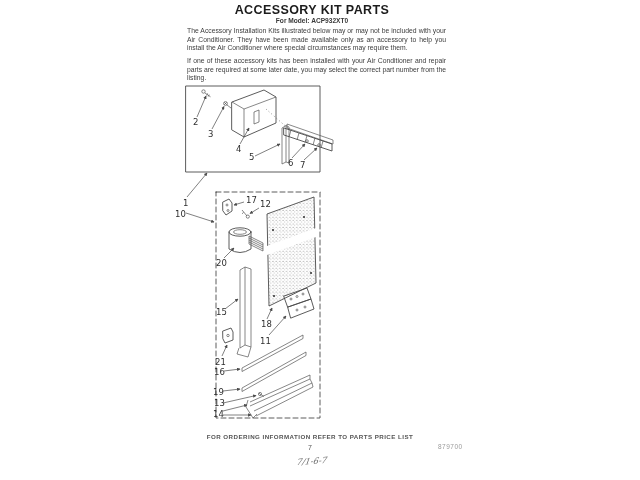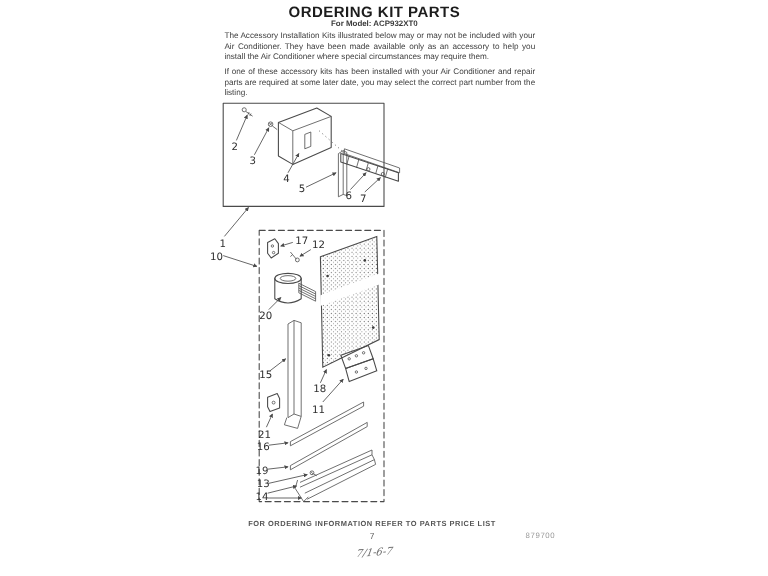--- a/index.html
+++ b/index.html
@@ -28,21 +28,21 @@
          font-size:7px;color:#555;}
   .doc-num{position:absolute;left:438px;top:443px;font-size:6.5px;color:#9a9a9a;letter-spacing:.5px;}
   .handwriting{position:absolute;left:297px;top:456px;font-family:"DejaVu Serif",serif;
          font-style:italic;font-size:8.5px;color:#6f6f6f;transform:rotate(-4deg) skewX(-14deg);}
 </style>
 </head>
 <body>
 
 <div class="page">
 
-  <h1 class="title">ORDERING KIT PARTS</h1>
+  <h1 class="title">ACCESSORY KIT PARTS</h1>
   <div class="subtitle">For Model: ACP932XT0</div>
   <p class="para para1">The Accessory Installation Kits illustrated below may or may not be included with your Air Conditioner. They have been made available only as an accessory to help you install the Air Conditioner where special circumstances may require them.</p>
   <p class="para para2">If one of these accessory kits has been installed with your Air Conditioner and repair parts are required at some later date, you may select the correct part number from the listing.</p>
 
   <svg width="270" height="350" viewBox="0 0 270 350">
     <defs>
       <marker id="arr" markerWidth="5" markerHeight="5" refX="4.2" refY="2.5" orient="auto">
         <path d="M0,0 L5,2.5 L0,5 Z" fill="#4a4a4a"></path>
       </marker>
       <pattern id="speck" width="3.4" height="3.4" patternUnits="userSpaceOnUse">

